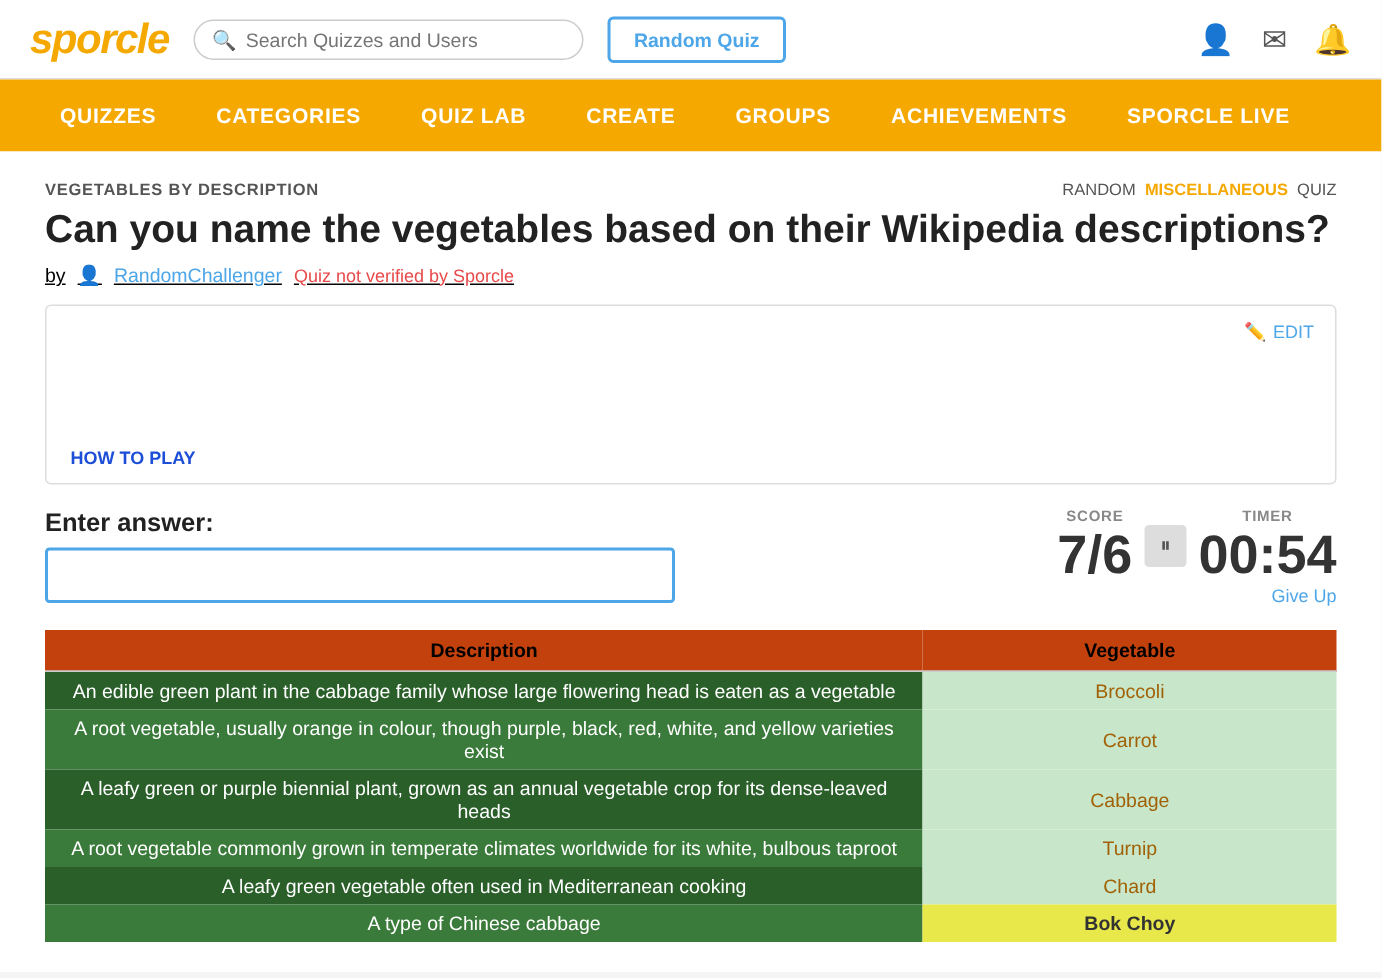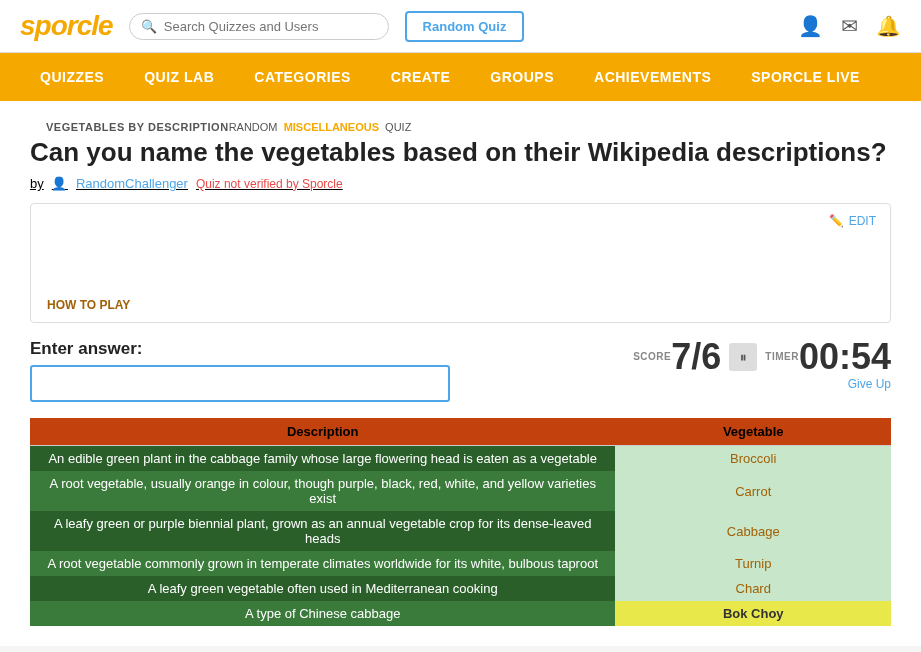--- a/index.html
+++ b/index.html
@@ -80,24 +80,23 @@
     }
 
     
     .main-content {
       background: #fff;
       padding: 20px 30px;
     }
 
     .quiz-meta-top {
       display: flex;
-      justify-content: flex-start;
+      justify-content: space-between;
       align-items: center;
       margin-bottom: 4px;
-      margin-left: 16px;
     }
     .breadcrumb-label {
       font-size: 11px;
       color: #555;
       text-transform: uppercase;
       letter-spacing: 0.5px;
       font-weight: bold;
     }
     .random-quiz-label {
       font-size: 11px;
@@ -142,21 +141,21 @@
       top: 10px;
       right: 14px;
       color: #4da6e8;
       font-size: 12px;
       cursor: pointer;
       display: flex;
       align-items: center;
       gap: 4px;
     }
     .how-to-play {
-      color: #a16207;
+      color: #1d4ed8;
       font-size: 12px;
       font-weight: bold;
       cursor: pointer;
       position: absolute;
       bottom: 10px;
       left: 16px;
     }
 
     
     .answer-row {
@@ -183,21 +182,21 @@
       font-size: 15px;
       outline: none;
     }
     .score-timer-block {
       display: flex;
       align-items: center;
       gap: 8px;
     }
     .score-block, .timer-block {
       display: flex;
-      flex-direction: row;
+      flex-direction: column;
       align-items: center;
     }
     .score-label, .timer-label {
       font-size: 10px;
       color: #888;
       font-weight: bold;
       letter-spacing: 0.5px;
       text-transform: uppercase;
       margin-bottom: 2px;
     }
@@ -291,22 +290,22 @@
   <button class="random-quiz-btn">Random Quiz</button>
   <div class="header-icons">
     <span class="header-icon">👤</span>
     <span class="header-icon">✉</span>
     <span class="header-icon">🔔</span>
   </div>
 </div>
 
 <nav class="navbar">
   <a class="nav-item">QUIZZES</a>
+  <a class="nav-item">CATEGORIES</a>
   <a class="nav-item">QUIZ LAB</a>
-  <a class="nav-item">CATEGORIES</a>
   <a class="nav-item">CREATE</a>
   <a class="nav-item">GROUPS</a>
   <a class="nav-item">ACHIEVEMENTS</a>
   <a class="nav-item">SPORCLE LIVE</a>
 </nav>
 
 <div class="main-content">
 
   <div class="quiz-meta-top">
     <span class="breadcrumb-label">VEGETABLES BY DESCRIPTION</span>

